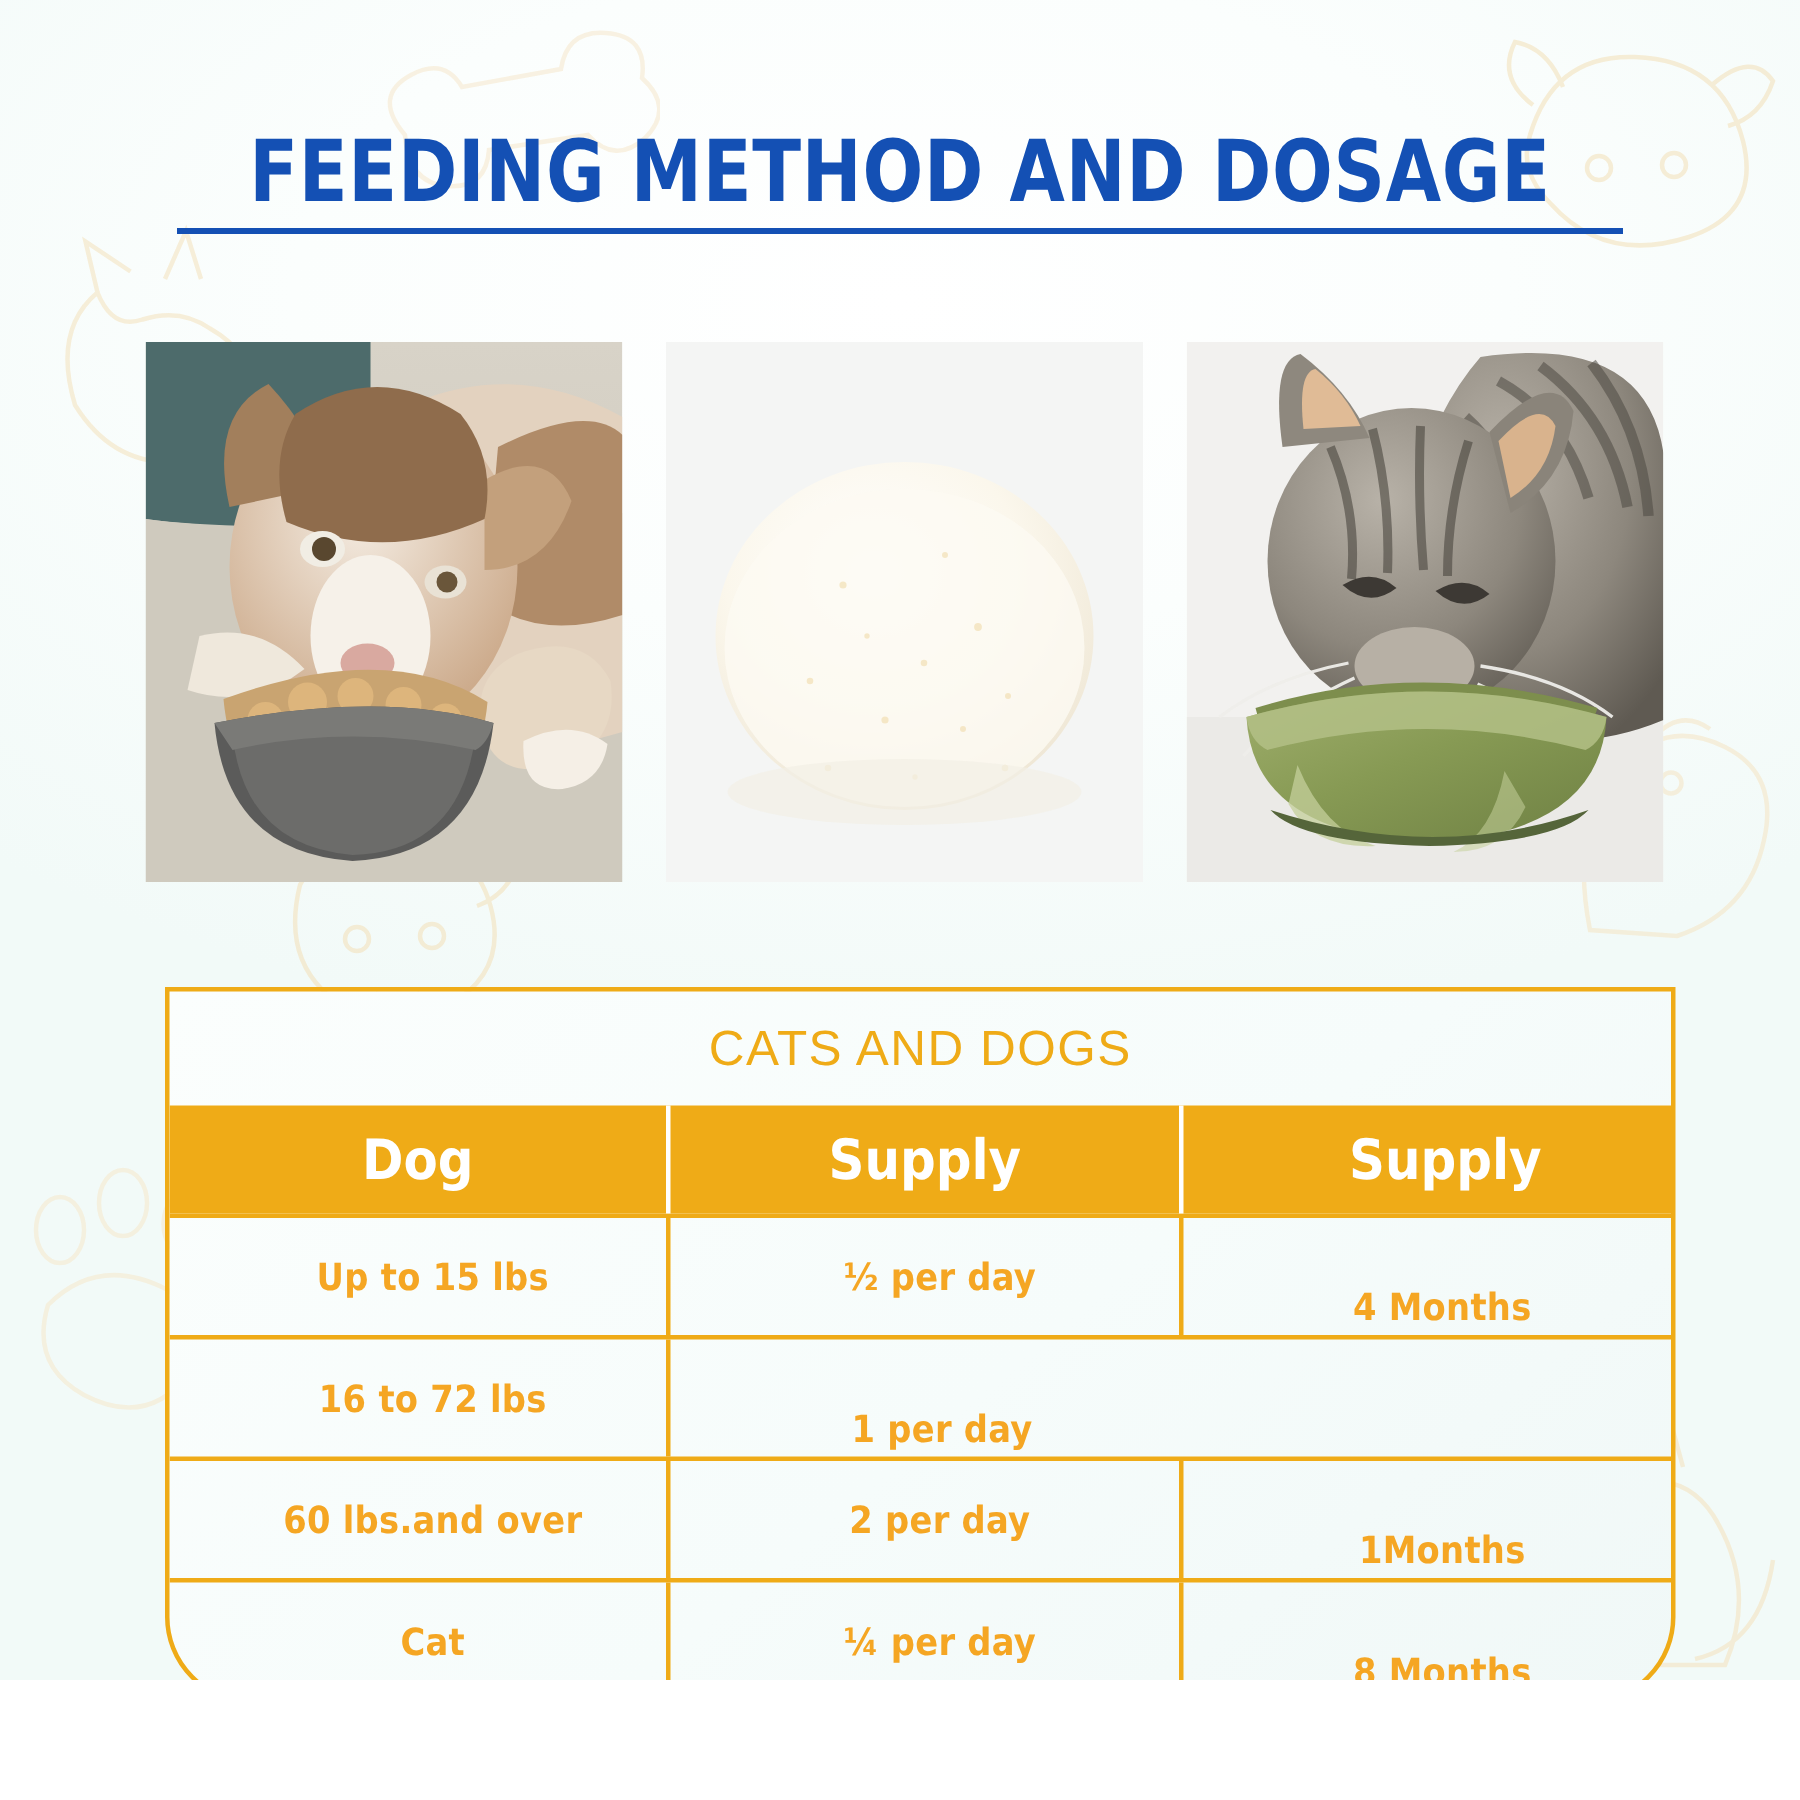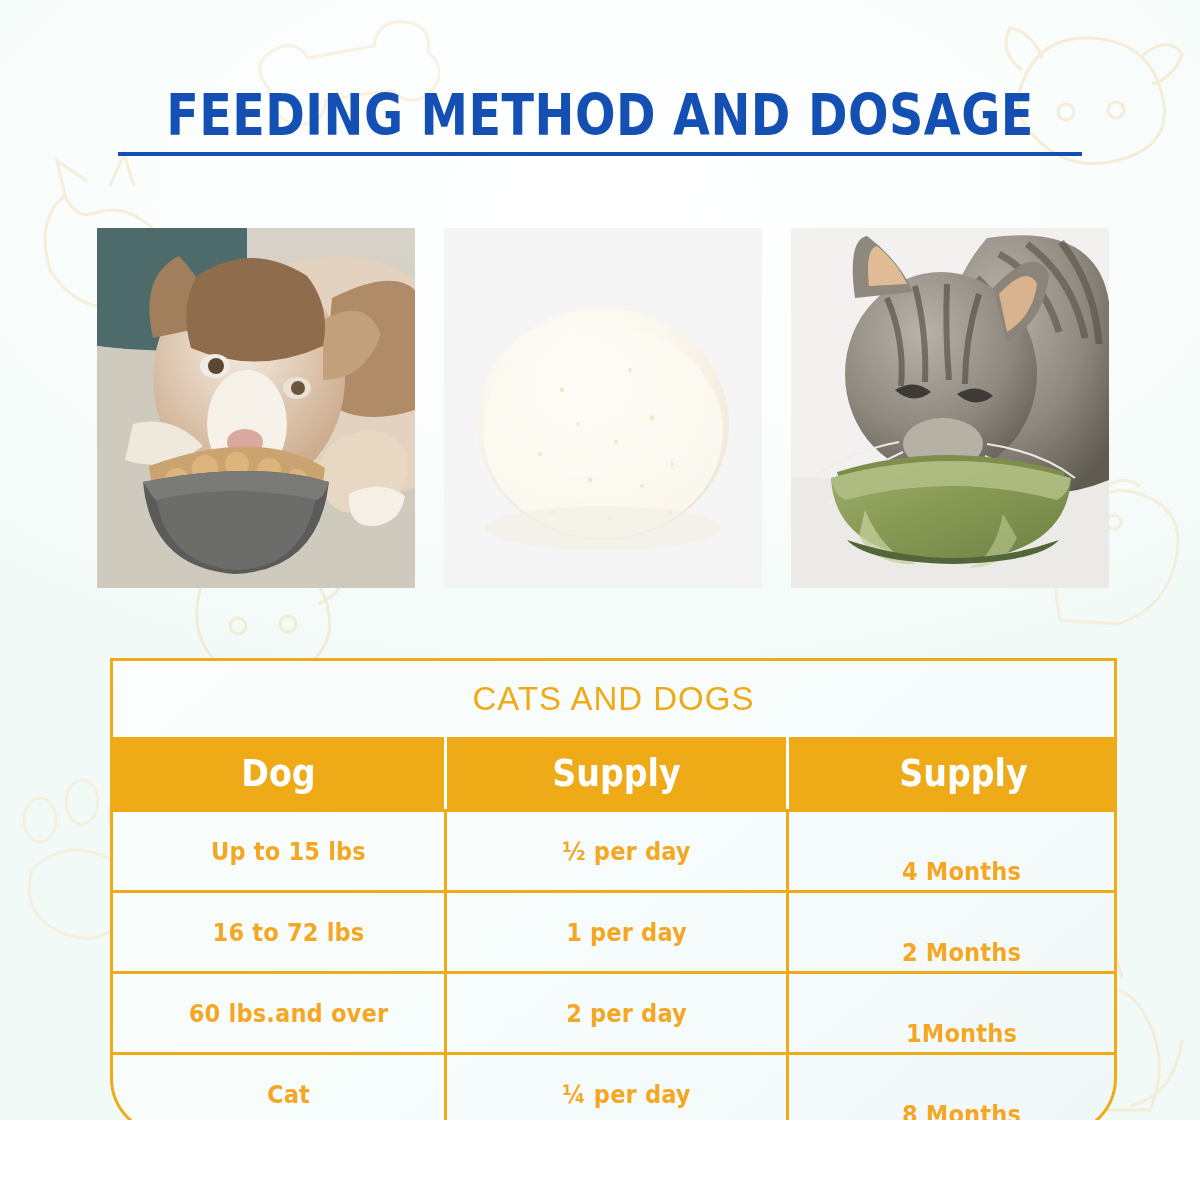--- a/index.html
+++ b/index.html
@@ -349,21 +349,20 @@
 
     <div class="t-row data-row">
       <div class="cell c1">Up to 15 lbs</div>
       <div class="cell c2">½ per day</div>
       <div class="cell c3">4 Months</div>
     </div>
 
     <div class="t-row data-row">
       <div class="cell c1">16 to 72 lbs</div>
       <div class="cell c2">1 per day</div>
-      <div class="cell c3">2 Months</div>
     </div>
 
     <div class="t-row data-row">
       <div class="cell c1">60 lbs.and over</div>
       <div class="cell c2">2 per day</div>
       <div class="cell c3">1Months</div>
     </div>
 
     <div class="t-row data-row">
       <div class="cell c1">Cat</div>

